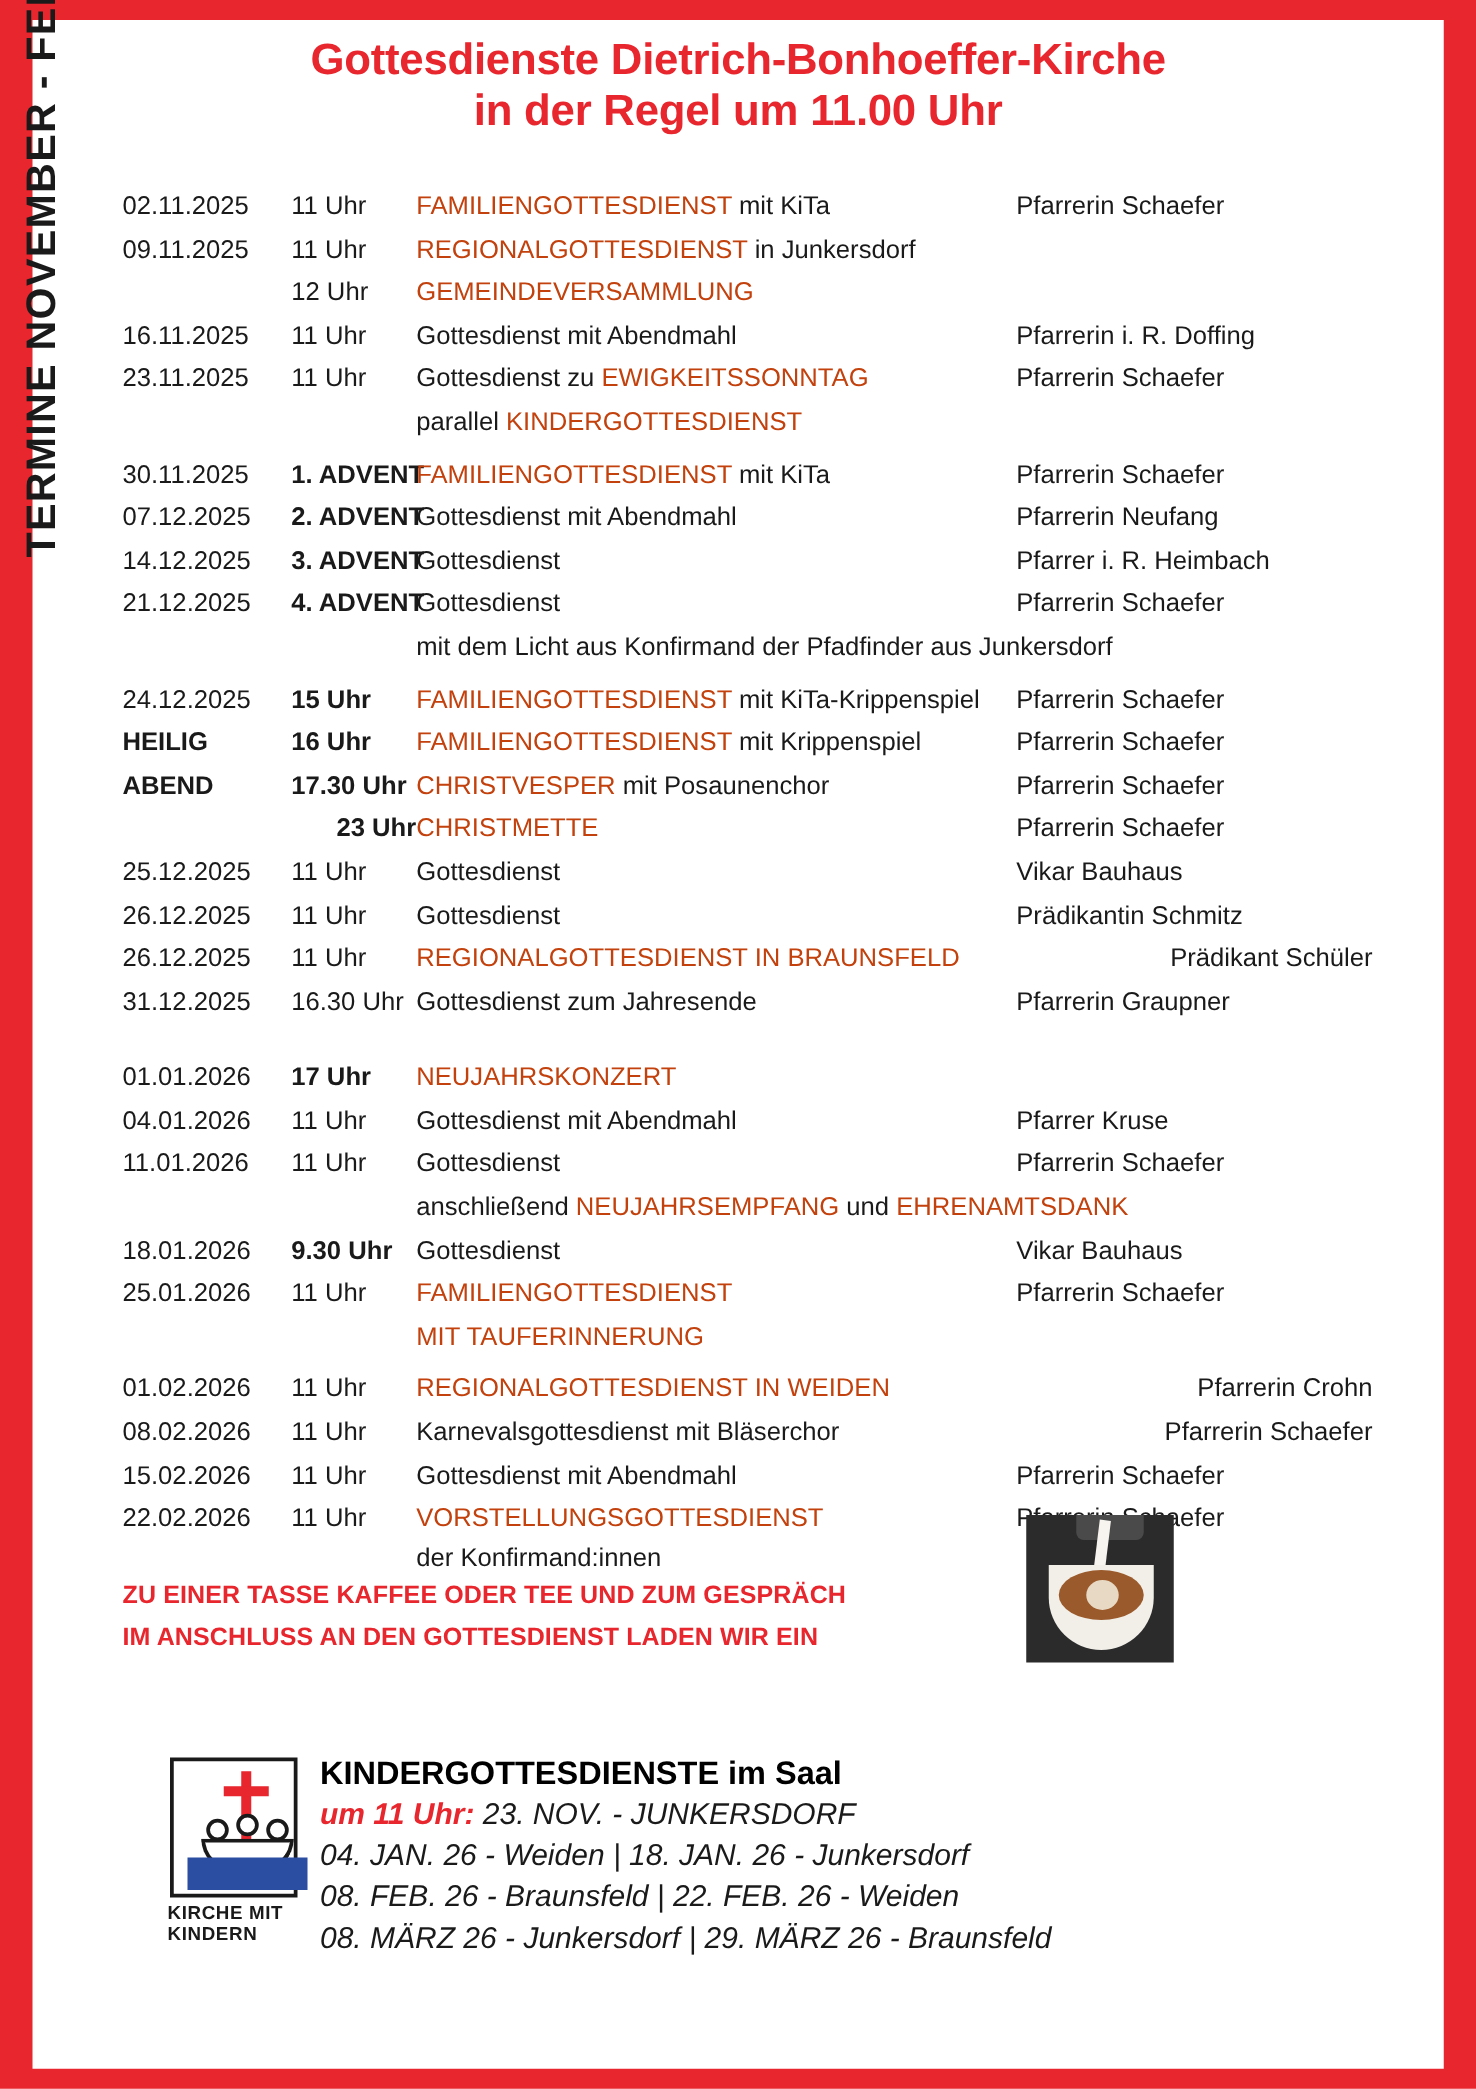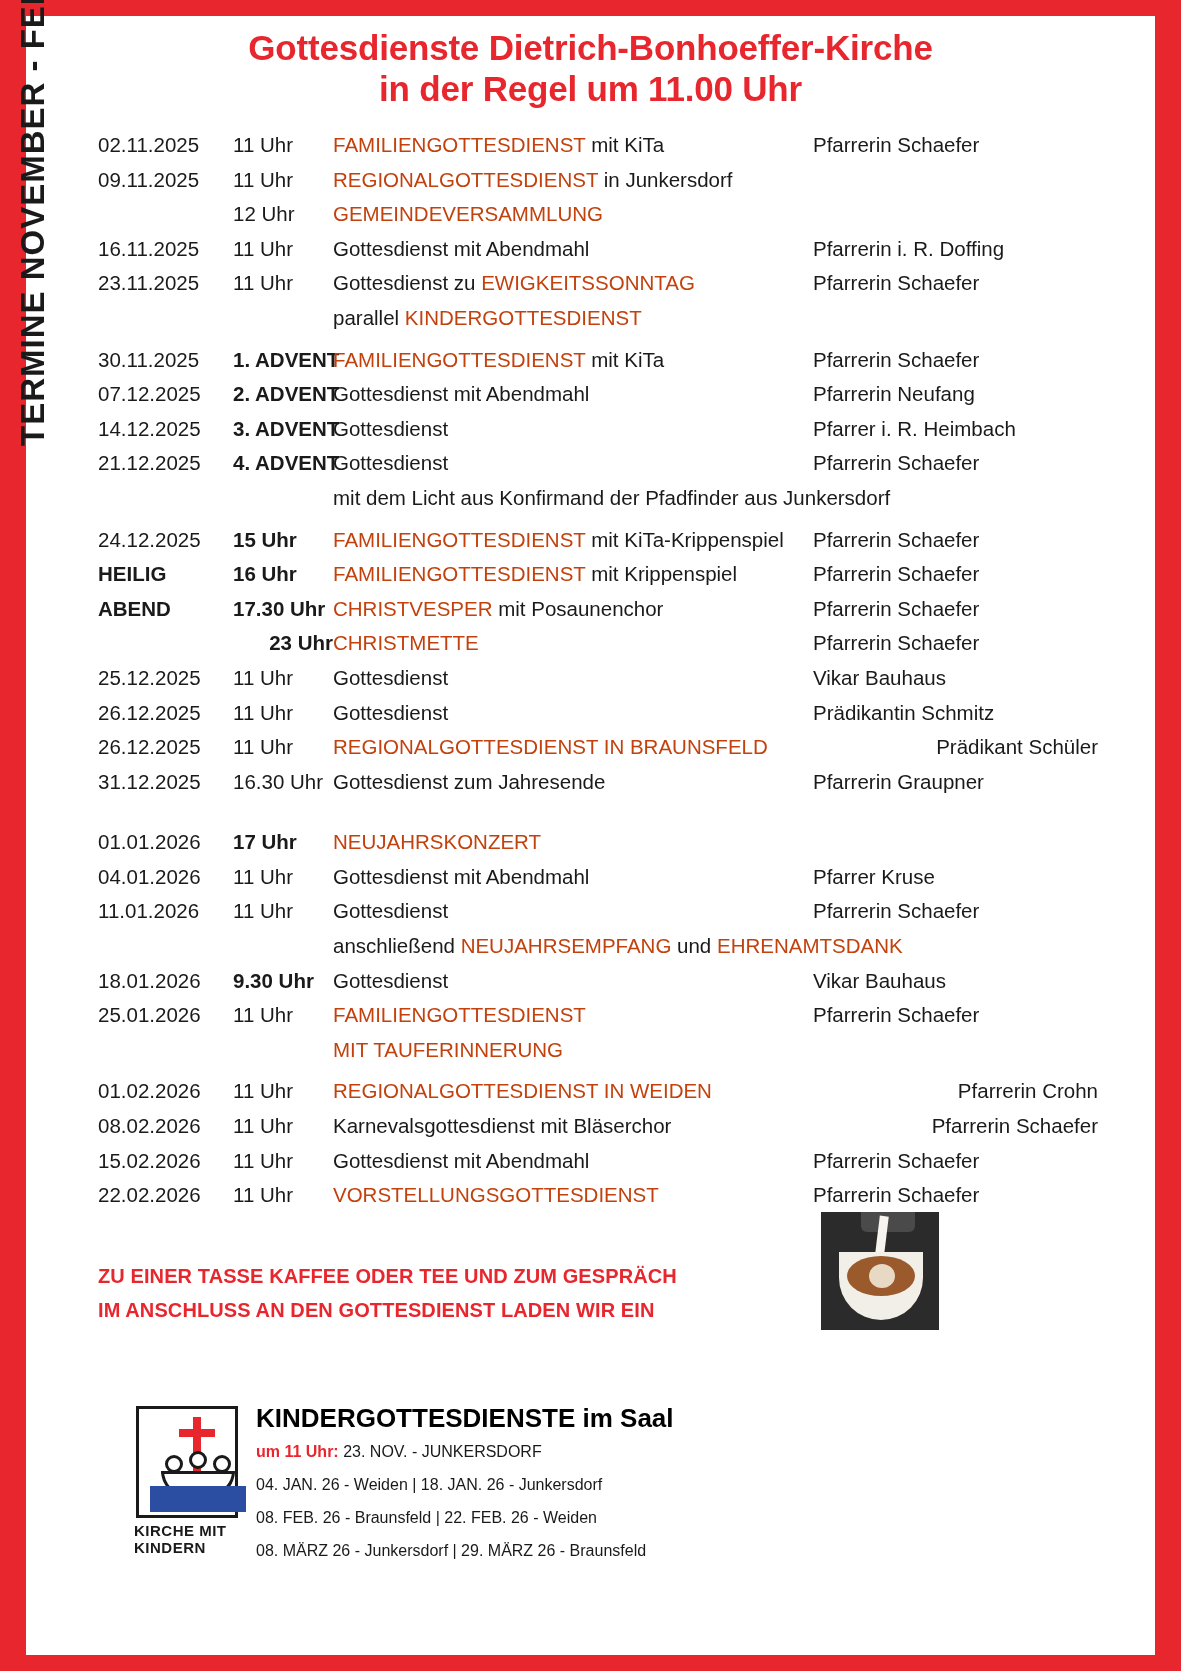--- a/index.html
+++ b/index.html
@@ -50,20 +50,21 @@
     position: absolute;
     left: 72px;
     top: 112px;
     width: 1020px;
   }
 
   table.schedule {
     border-collapse: collapse;
     width: 1000px;
     table-layout: fixed;
+    margin-top: 20px;
   }
   table.schedule td {
     vertical-align: top;
     font-size: 20.5px;
     color: #1a1a1a;
     padding: 0;
     line-height: 34.6px;
     white-space: nowrap;
   }
   td.c-date { width: 135px; }
@@ -233,23 +234,24 @@
     top: -4px;
     width: 790px;
   }
   .kigo-head {
     color: #000000;
     font-weight: bold;
     font-size: 26px;
     line-height: 33px;
   }
   .kigo-line {
-    font-size: 16px;
+    font-size: 24px;
     line-height: 33px;
     color: #1a1a1a;
+    font-style: italic;
   }
   .kigo-line .lead {
     color: #e8262d;
     font-weight: bold;
   }
 </style>
 </head>
 <body>
 
 <div class="page">
@@ -431,20 +433,26 @@
             <td class="c-date blk">15.02.2026</td>
             <td class="c-time blk">11 Uhr</td>
             <td class="c-desc"><span class="blk">Gottesdienst mit Abendmahl</span></td>
             <td class="c-pers">Pfarrerin Schaefer</td>
           </tr>
           <tr>
             <td class="c-date blk">22.02.2026</td>
             <td class="c-time blk">11 Uhr</td>
             <td class="c-desc"><span class="red">VORSTELLUNGSGOTTESDIENST</span></td>
             <td class="c-pers">Pfarrerin Schaefer</td>
+          </tr>
+          <tr>
+            <td class="c-date blk" style="line-height: 28px;"></td>
+            <td class="c-time blk" style="line-height: 28px;"></td>
+            <td class="c-desc" style="line-height: 28px;"><span class="blk">der Konfirmand:innen</span></td>
+            <td class="c-pers" style="line-height: 28px;"></td>
           </tr>
         </tbody>
     </table>
   </div>
 
   <div class="coffee-note">
     <div>ZU EINER TASSE KAFFEE ODER TEE UND ZUM GESPRÄCH</div>
     <div>IM ANSCHLUSS AN DEN GOTTESDIENST LADEN WIR EIN</div>
   </div>
 

